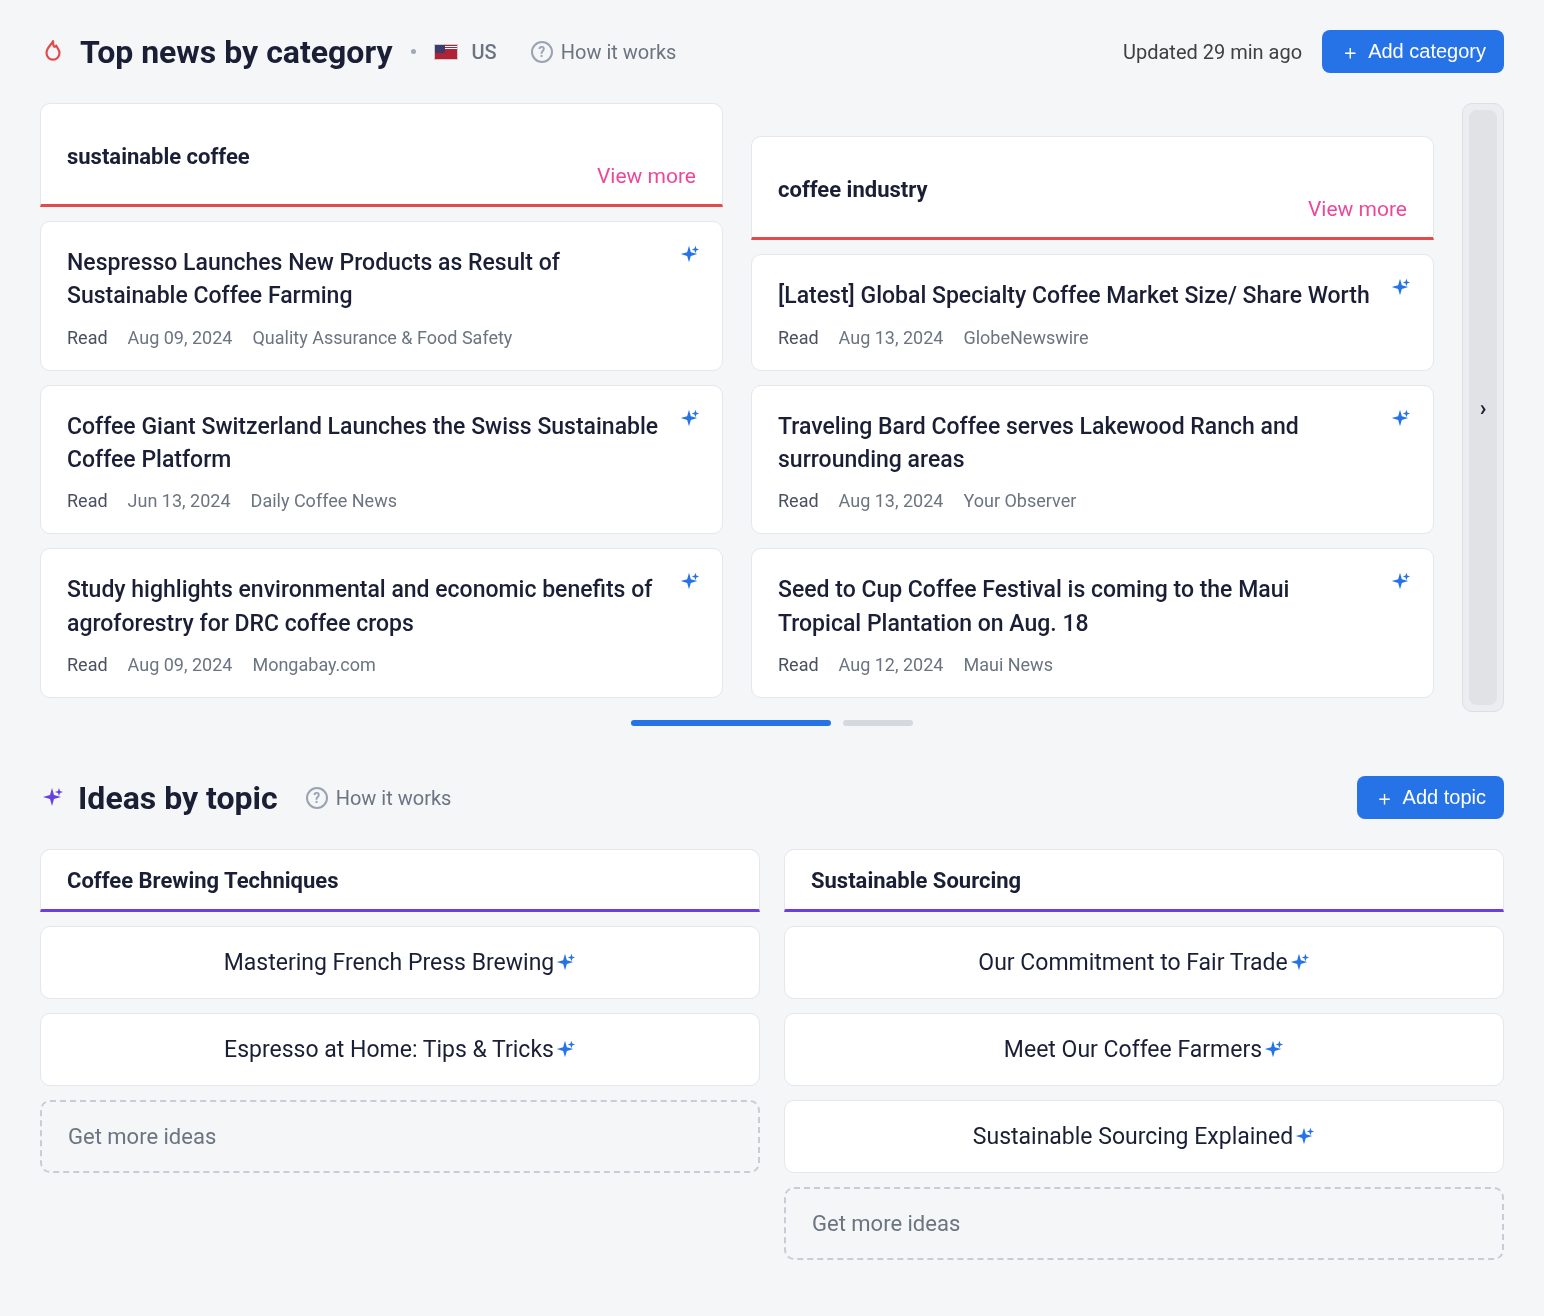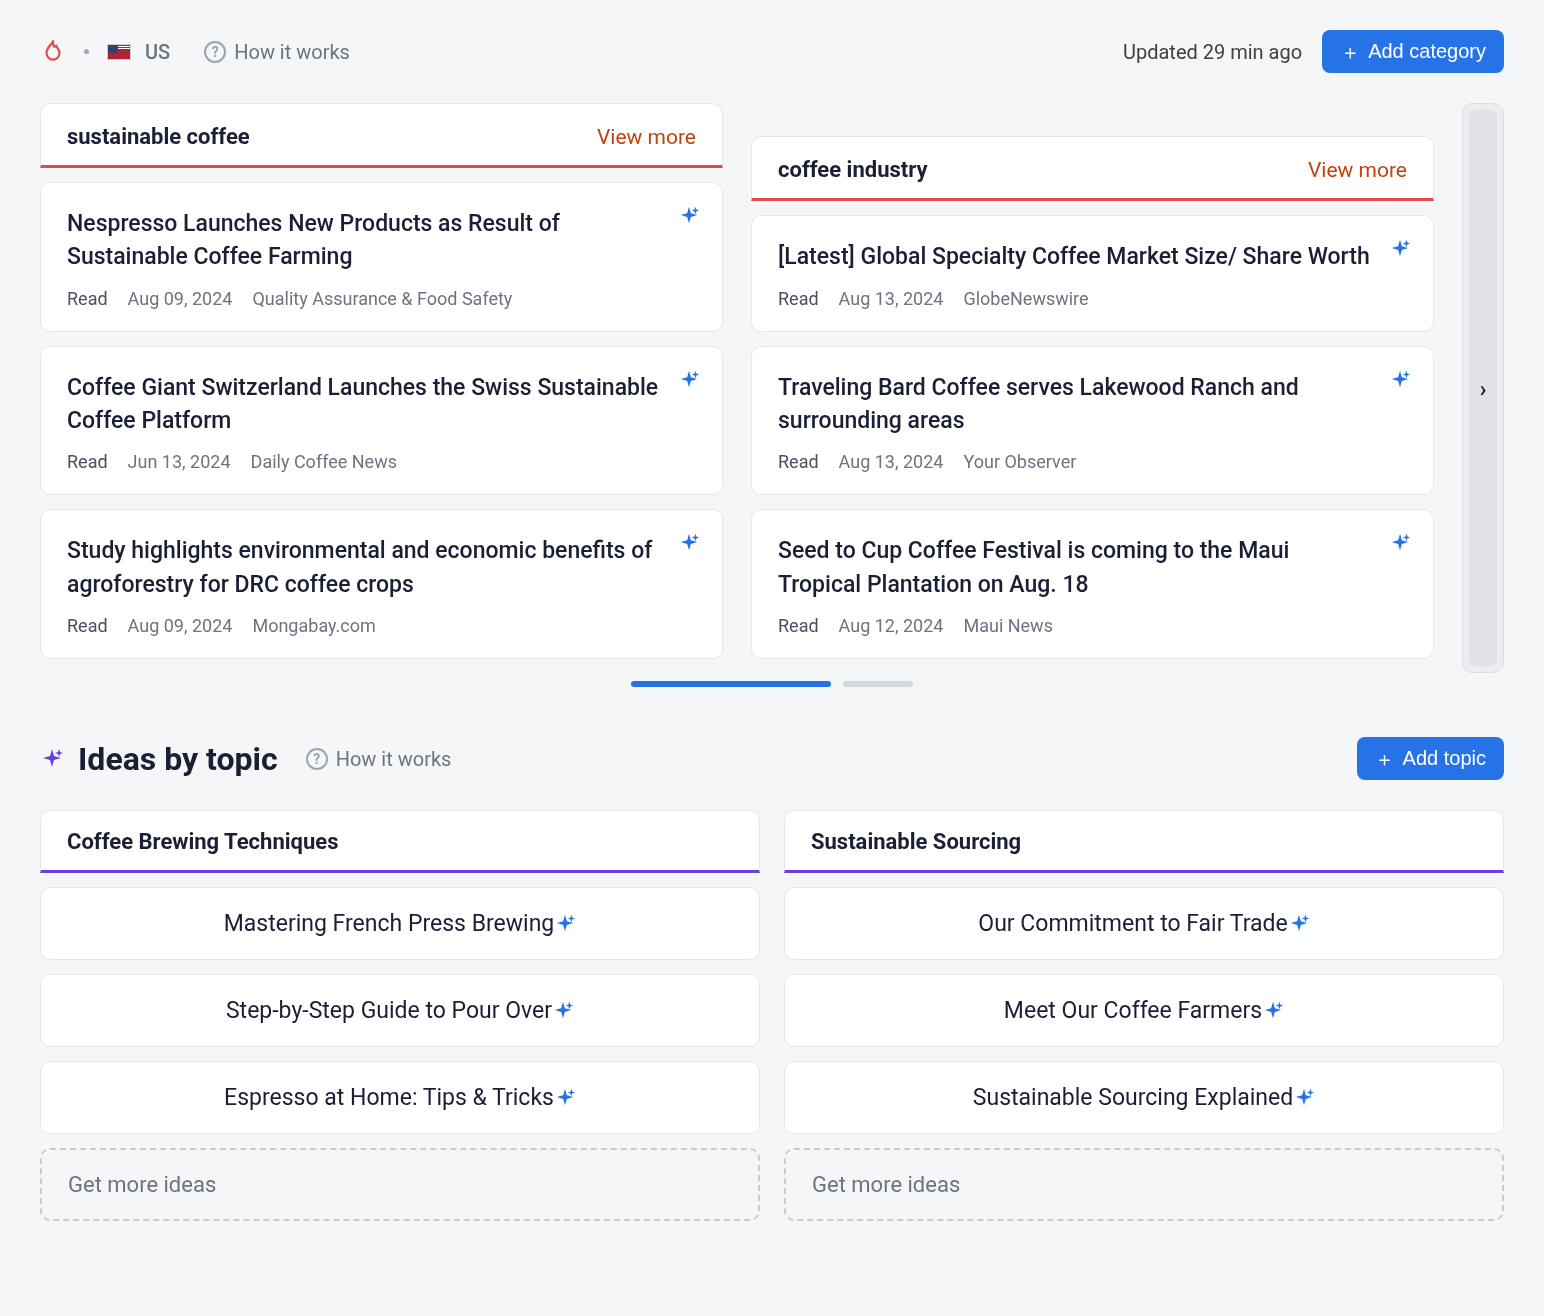--- a/index.html
+++ b/index.html
@@ -67,21 +67,21 @@
   }
   .column { flex:1; min-width:0; }
   .col-header {
     background:#fff; border:1px solid #e4e7ec; border-radius:10px 10px 0 0;
     padding:20px 26px 16px 26px;
     border-bottom: 3px solid #e24b4b;
     display:flex; align-items:center; justify-content:space-between;
     margin-bottom:14px;
   }
   .col-header .cat-name { font-size:22px; font-weight:700; color:#1a1f36; }
-  .col-header .view-more { font-size:21px; color:#c2410c; cursor:pointer; }
+  .col-header .view-more { font-size:21px; color:#ec4899; cursor:pointer;margin-top:40px; }
   .card {
     background:#fff; border:1px solid #e4e7ec; border-radius:10px;
     padding:24px 26px 22px 26px; margin-bottom:14px;
     position:relative;
   }
   .card-title { font-size:23px; font-weight:500; color:#1a1f36; line-height:1.45; padding-right:36px; }
   .card-meta { margin-top:14px; display:flex; gap:20px; align-items:center; font-size:18px; color:#6b7480; }
   .card-meta .read { color:#4a5060; cursor:pointer; }
   .card .spark-corner { position:absolute; top:22px; right:22px; cursor:pointer; }
 
@@ -136,20 +136,21 @@
     </g>
   </defs>
 </svg>
 
 <div class="section-header">
   <span class="fire-icon">
     <svg viewBox="0 0 24 24">
         <path d="M12 2 C10 6 6 8 6 13 a6 6 0 0 0 12 0 c0-3-2-4-3-7 c-1 2-3 2-3-4 Z" fill="none" stroke="#e24b4b" stroke-width="2" stroke-linejoin="round"></path>
       </svg>
   </span>
+  <h1 class="section-title">Top news by category</h1>
   <span class="dot-sep"></span>
   <span class="flag"></span>
   <span class="region-label">US</span>
   <div class="how-it-works" style="margin-left:20px;">
     <span class="help-circle">?</span>
     <span>How it works</span>
   </div>
   <div class="spacer"></div>
   <span class="updated">Updated 29 min ago</span>
   <button class="btn-primary">
@@ -279,26 +280,20 @@
     <div class="topic-col-header">
       <span class="topic-name">Coffee Brewing Techniques</span>
     </div>
     <div class="idea-card">
       <span>Mastering French Press Brewing</span>
       <span class="sparkle-icon"><svg viewBox="0 0 24 24">
             <use href="#sparkle-shape"></use>
           </svg></span>
     </div>
     <div class="idea-card">
-      <span>Step-by-Step Guide to Pour Over</span>
-      <span class="sparkle-icon"><svg viewBox="0 0 24 24">
-            <use href="#sparkle-shape"></use>
-          </svg></span>
-    </div>
-    <div class="idea-card">
       <span>Espresso at Home: Tips &amp; Tricks</span>
       <span class="sparkle-icon"><svg viewBox="0 0 24 24">
             <use href="#sparkle-shape"></use>
           </svg></span>
     </div>
     <div class="get-more">Get more ideas</div>
   </div>
 
   <div class="column">
     <div class="topic-col-header">

